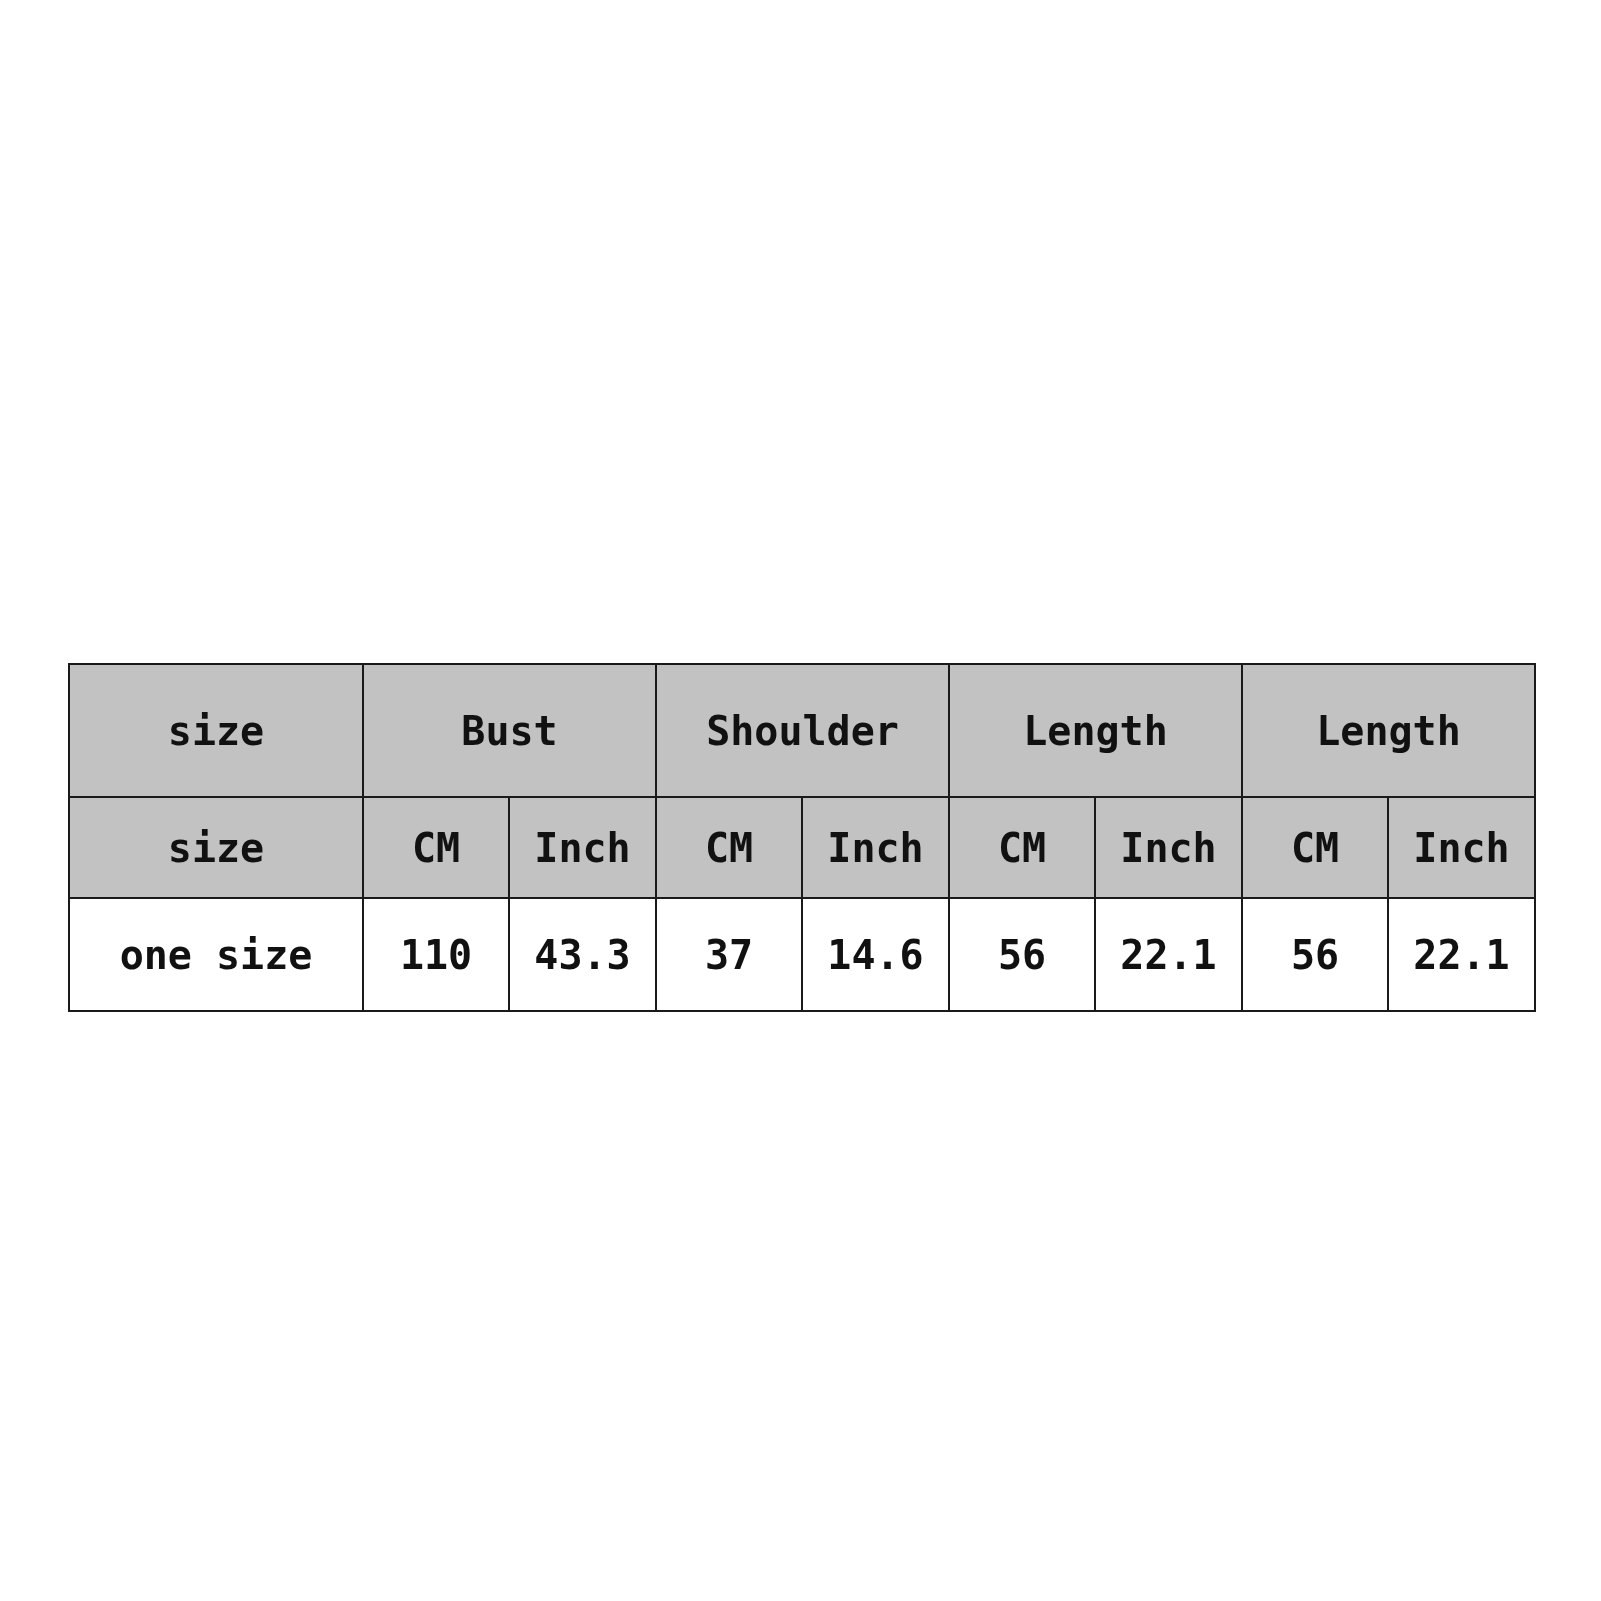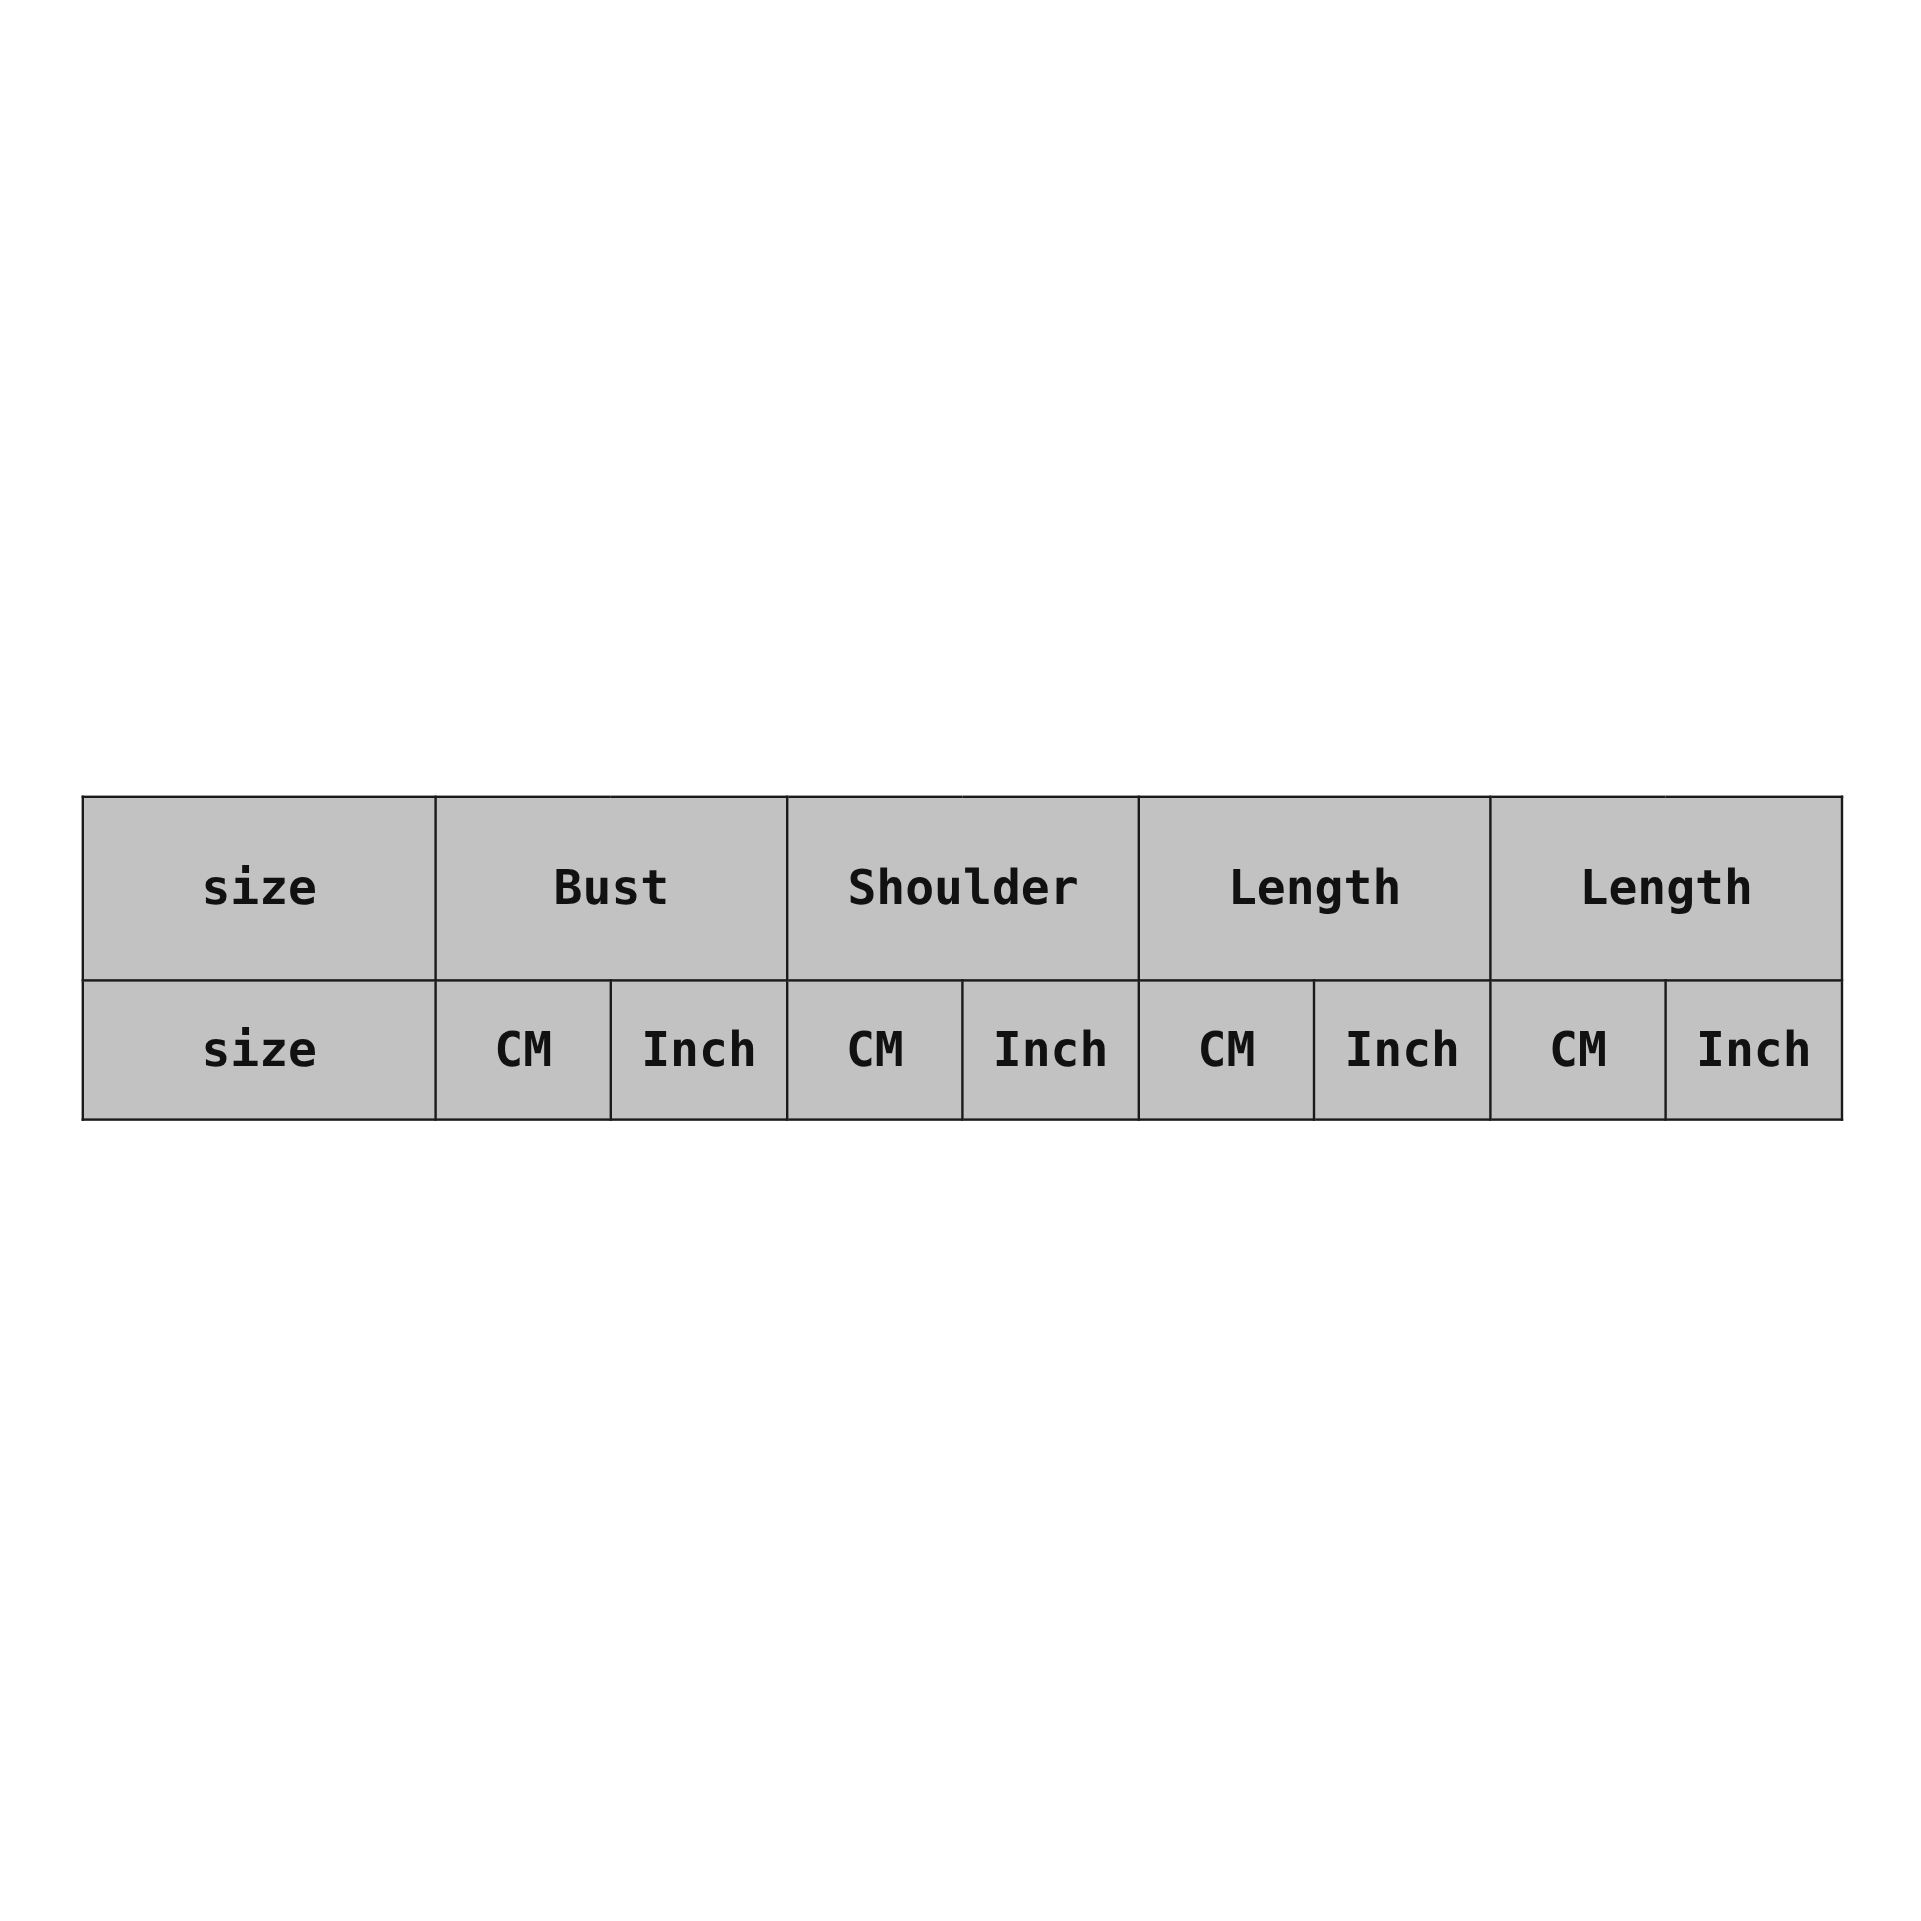--- a/index.html
+++ b/index.html
@@ -100,17 +100,28 @@
           <td class="hdr">CM</td>
           <td class="hdr">Inch</td>
           <td class="hdr">CM</td>
           <td class="hdr">Inch</td>
           <td class="hdr">CM</td>
           <td class="hdr">Inch</td>
           <td class="hdr">CM</td>
           <td class="hdr">Inch</td>
         </tr>
 
+        <tr class="row-data">
+          <td class="data">one size</td>
+          <td class="data">110</td>
+          <td class="data">43.3</td>
+          <td class="data">37</td>
+          <td class="data">14.6</td>
+          <td class="data">56</td>
+          <td class="data">22.1</td>
+          <td class="data">56</td>
+          <td class="data">22.1</td>
+        </tr>
       </tbody>
     </table>
   </div>
 
 </div>
 
 </body></html>

